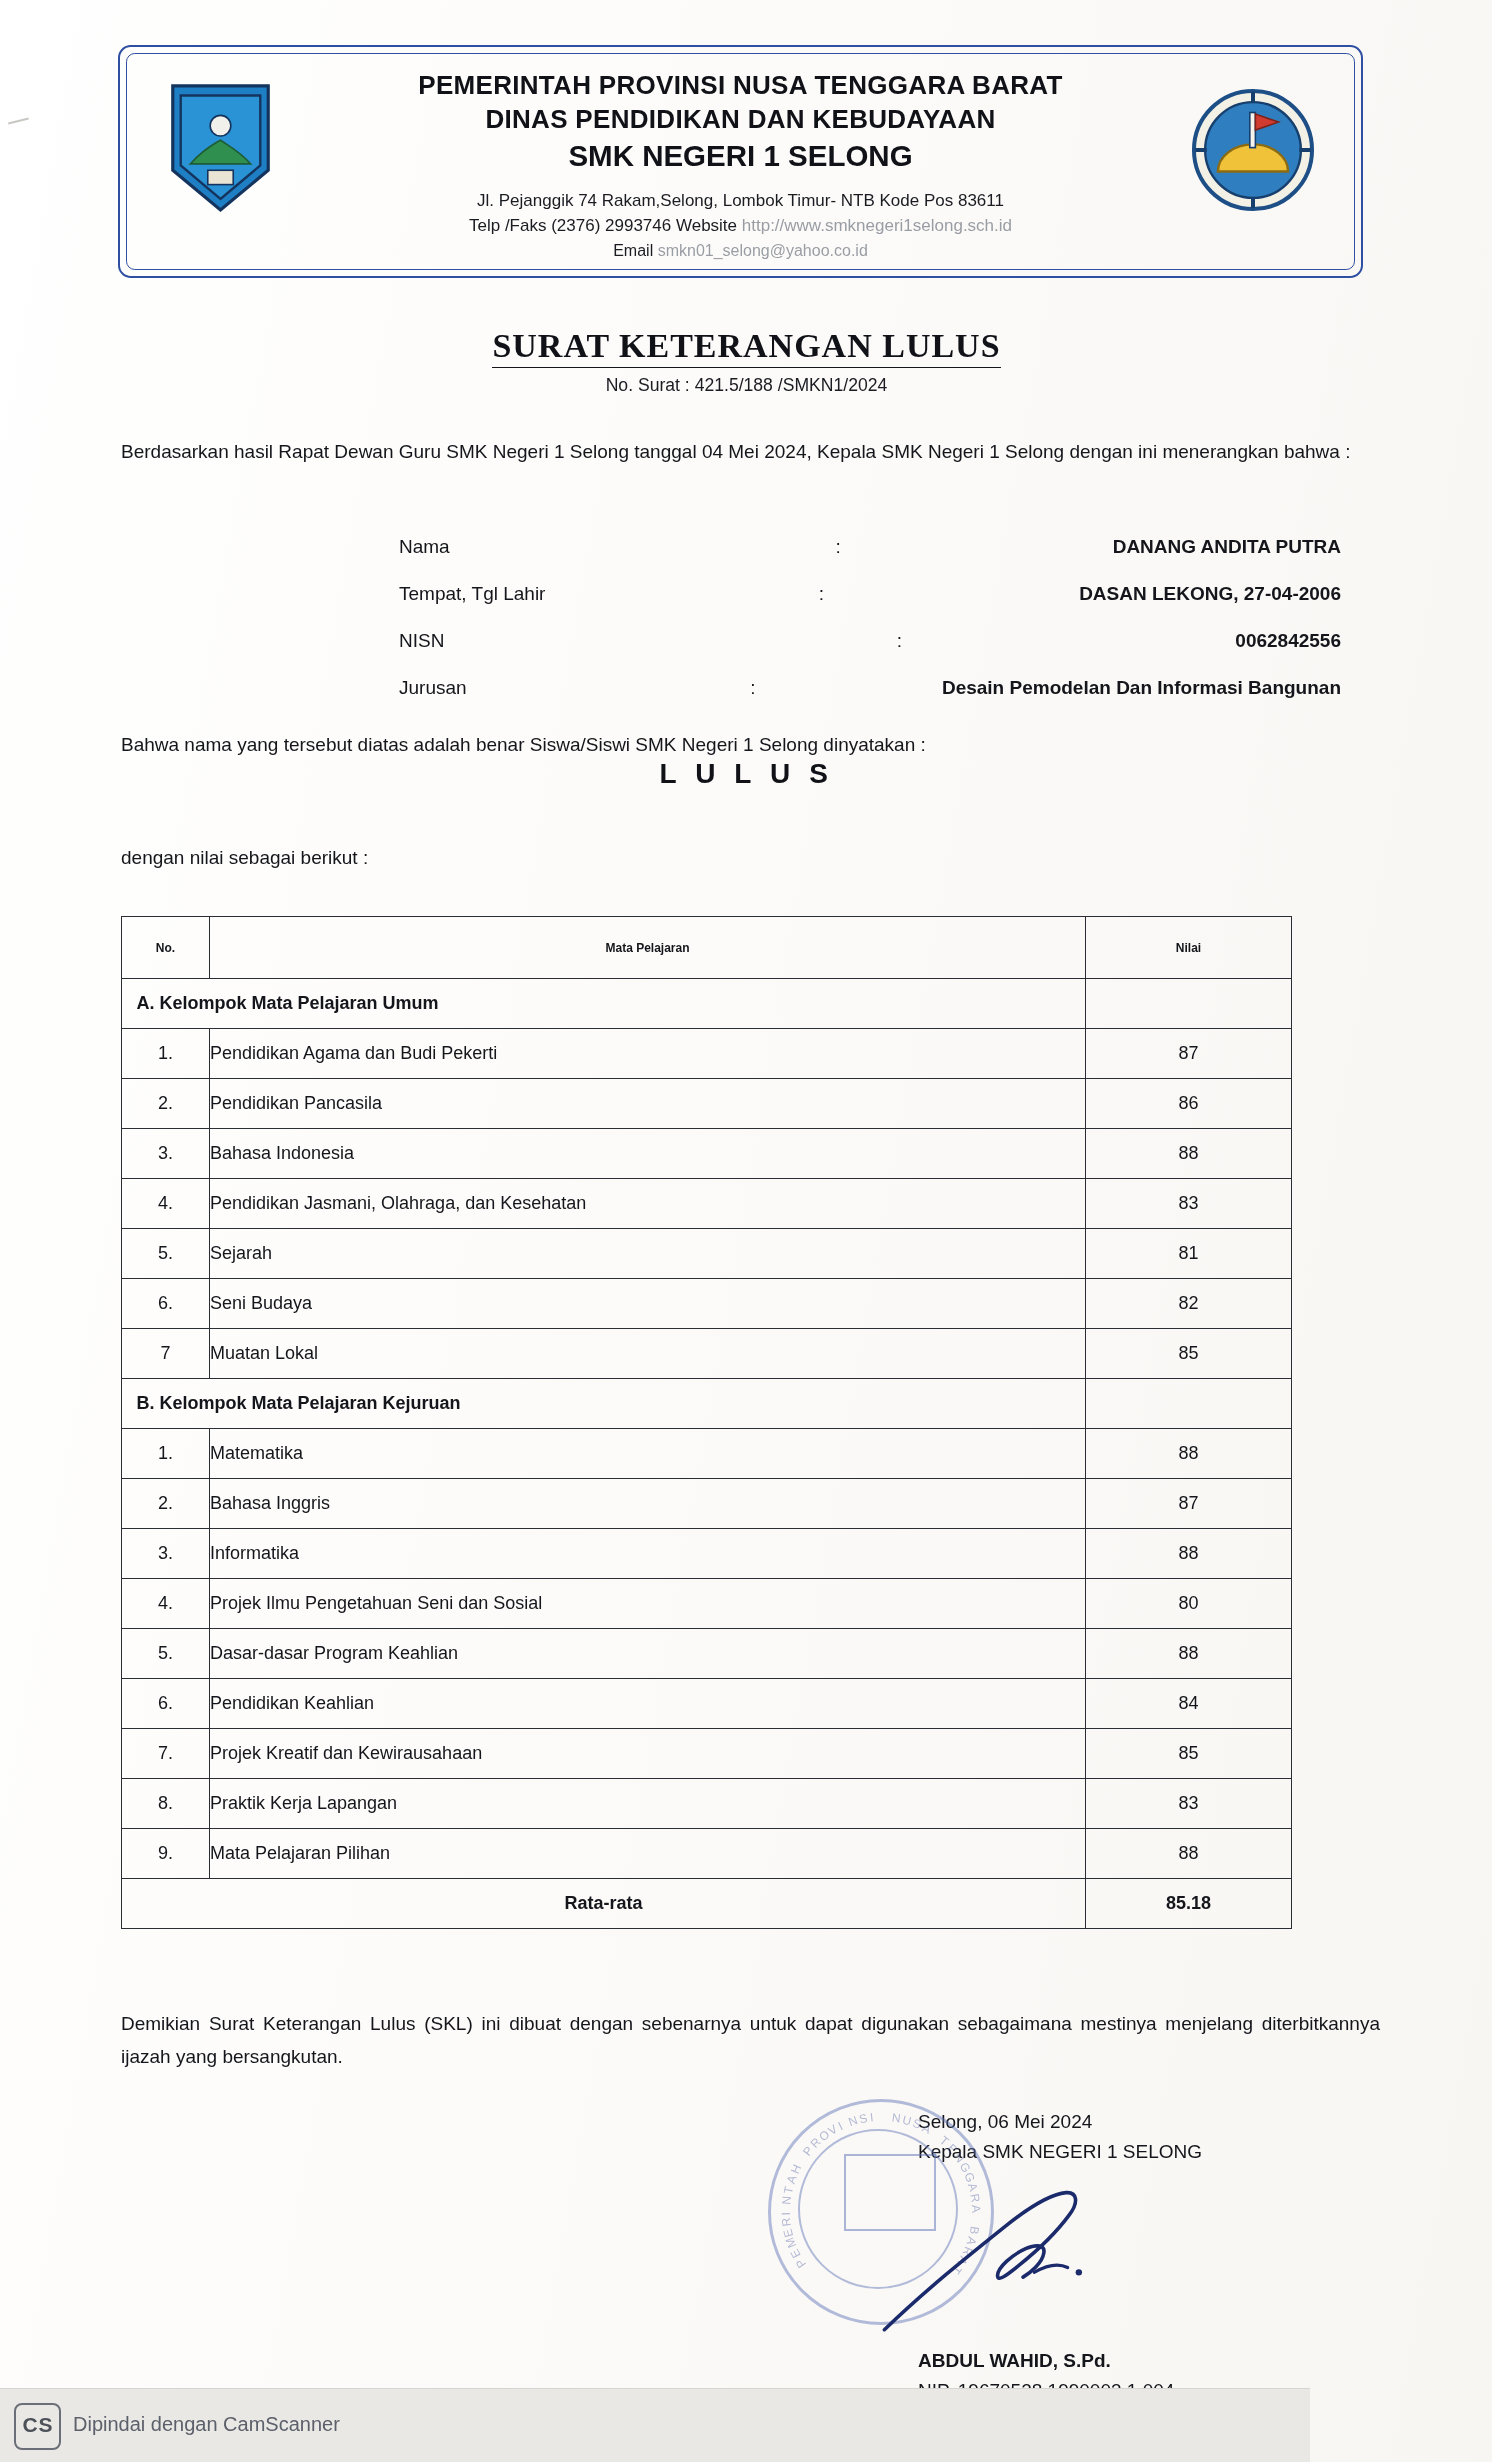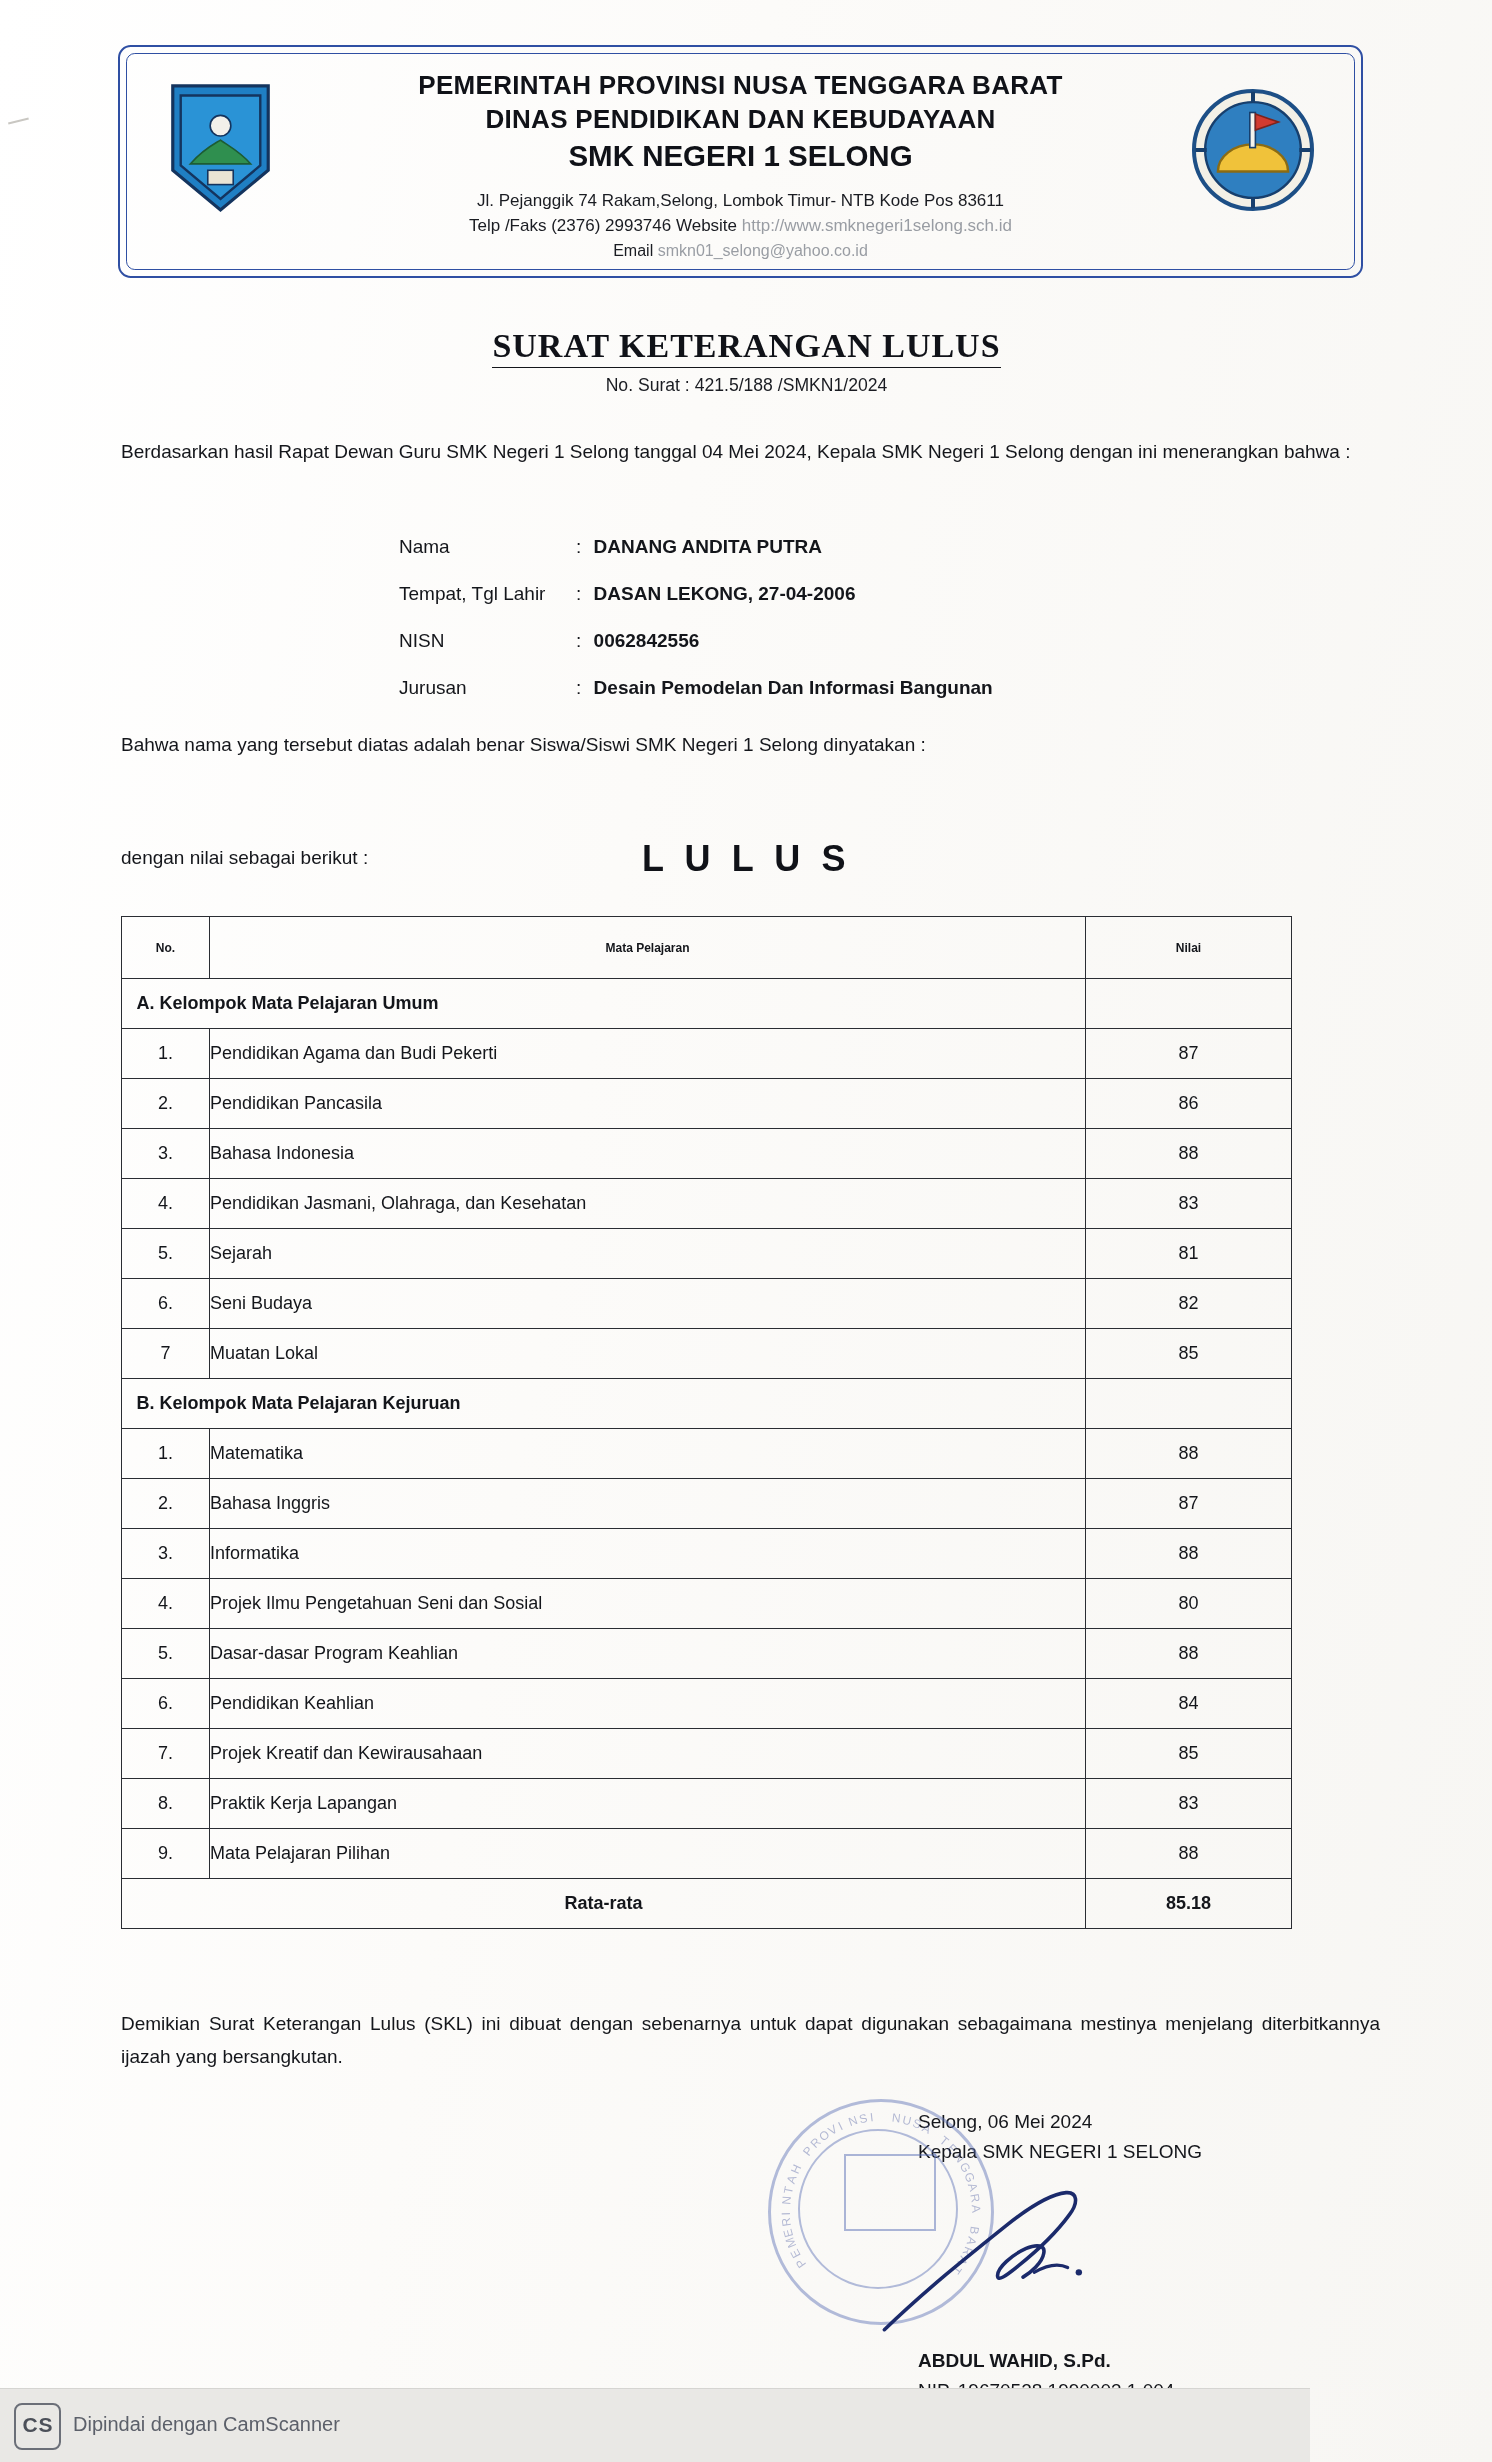--- a/index.html
+++ b/index.html
@@ -139,38 +139,39 @@
     left: 399px;
     top: 536px;
     width: 942px;
     font-size: 19px;
     color: #14161b;
   }
   .ident-row {
     display: flex;
     align-items: baseline;
     margin-bottom: 25px;
+    justify-content: space-between;
   }
   .ident-label { width: 177px; flex: 0 0 177px; }
   .ident-sep { width: 17.6px; flex: 0 0 17.6px; }
   .ident-value { font-weight: bold; }
   .p-statement {
     position: absolute;
     left: 121px;
     width: 1261px;
     top: 734px;
     font-size: 19px;
     color: #14161b;
   }
   .lulus {
     position: absolute;
     left: 0; right: 0;
-    top: 838px;
+    top: 758px;
     text-align: center;
-    font-size: 36px;
+    font-size: 28px;
     font-weight: bold;
     letter-spacing: 5.6px;
     color: #101218;
   }
   .p-nilai {
     position: absolute;
     left: 121px;
     top: 847px;
     font-size: 19px;
     color: #14161b;

